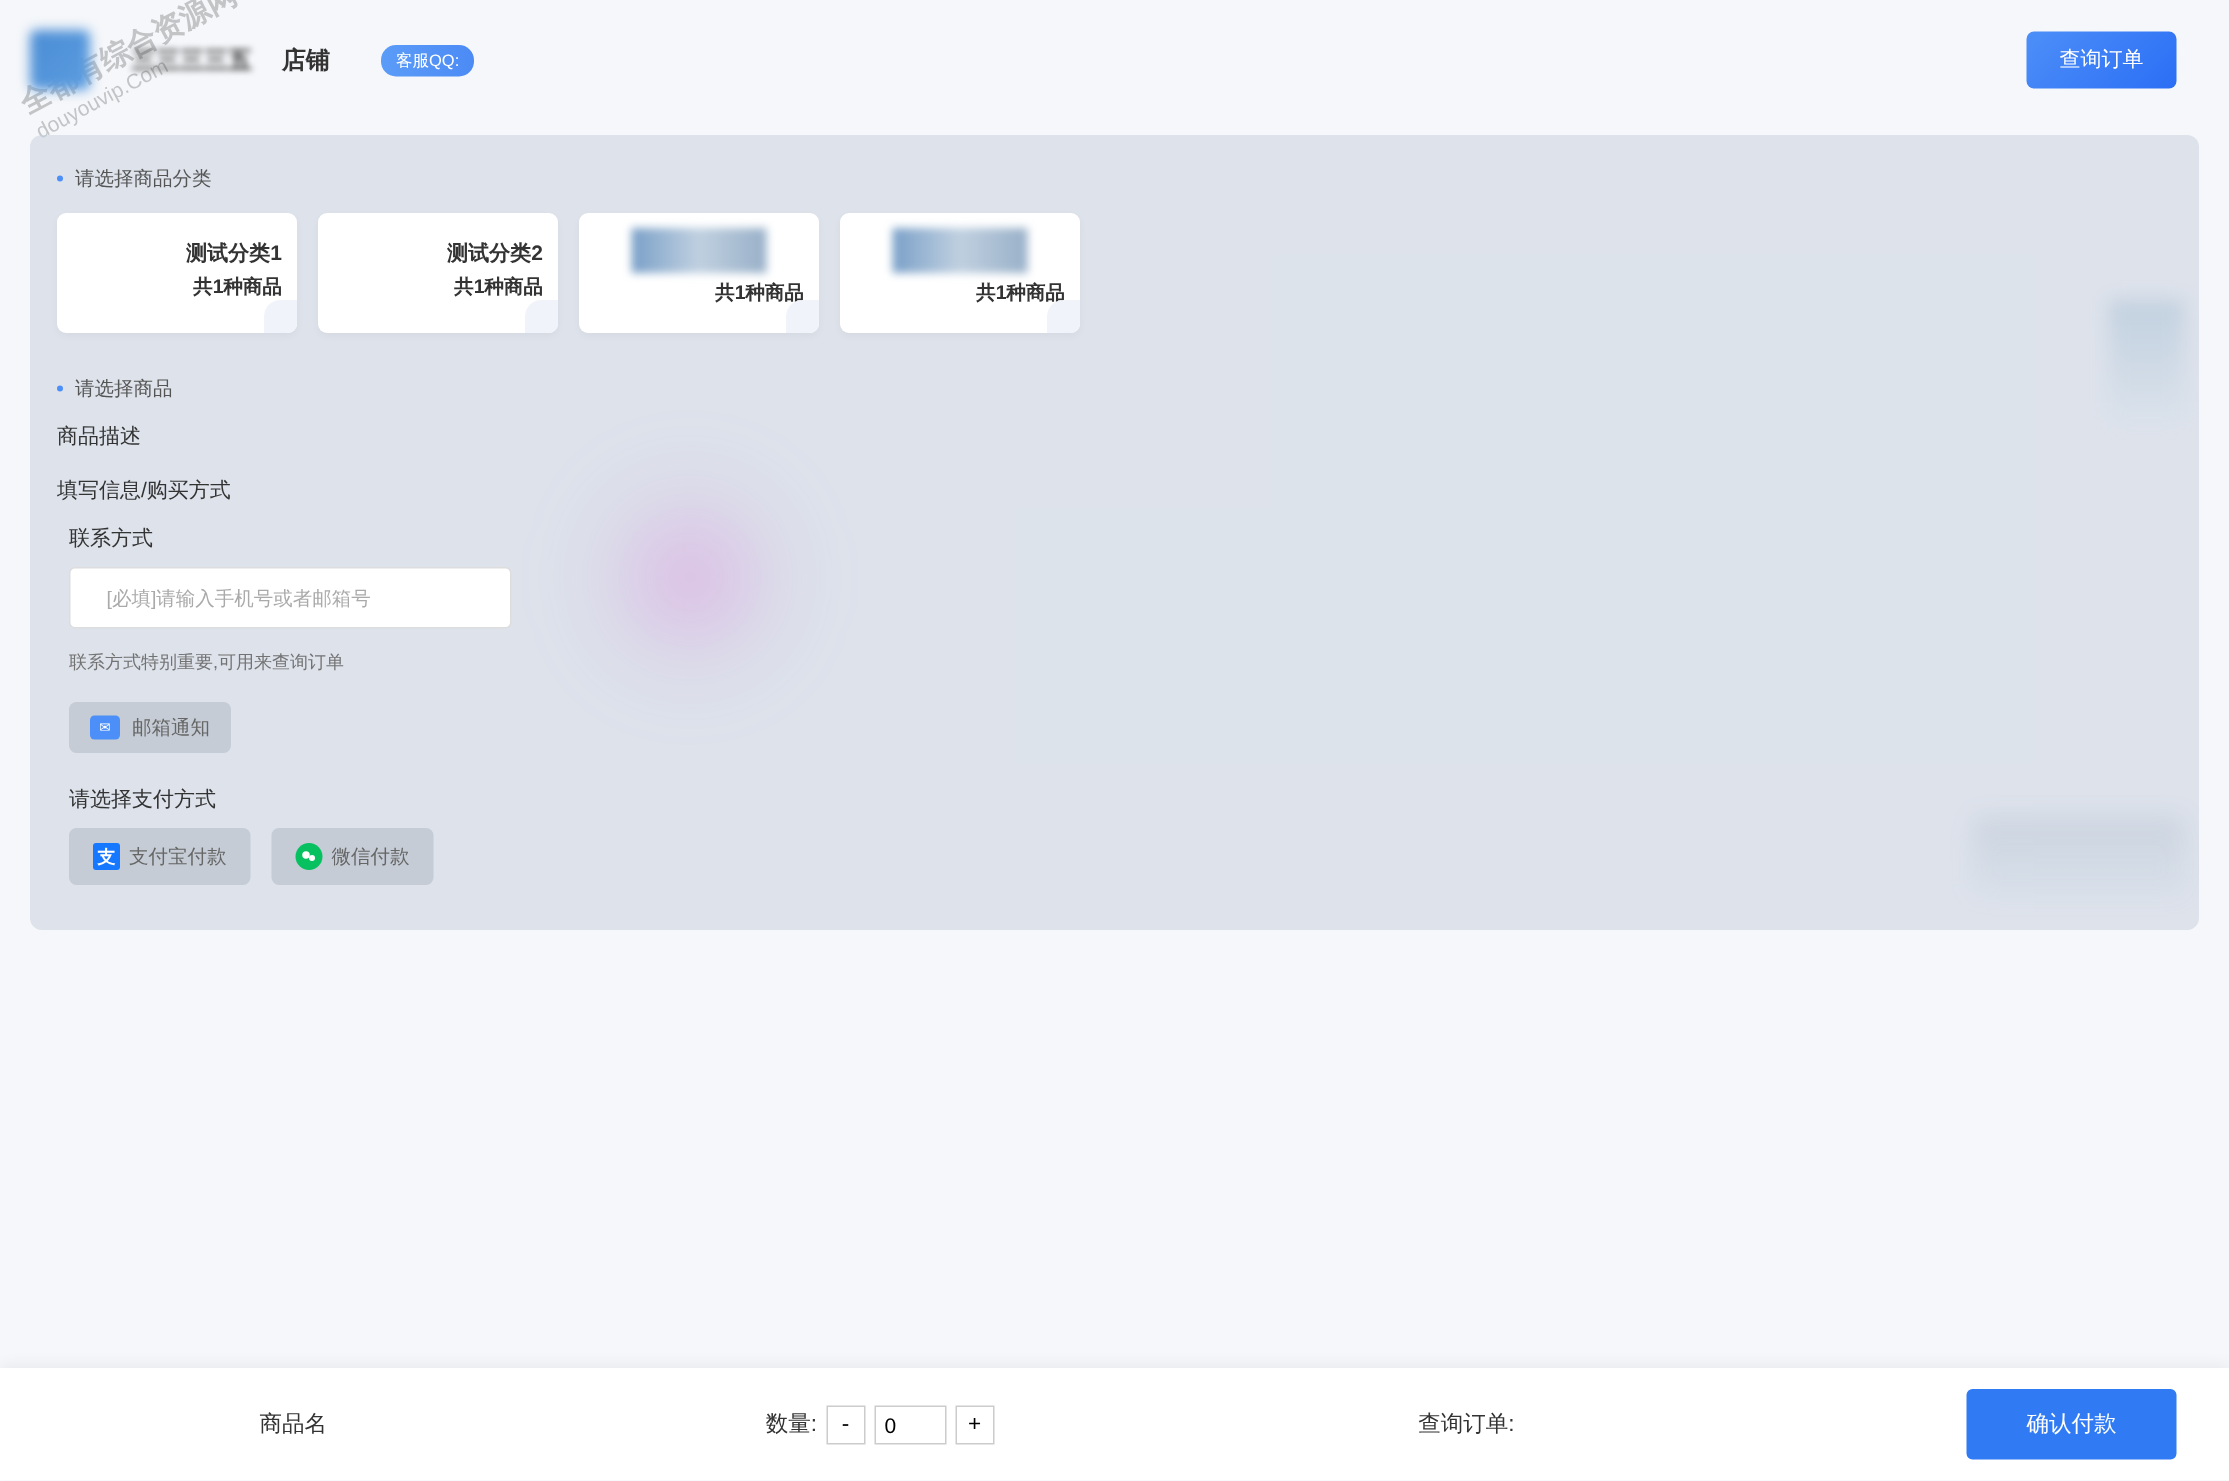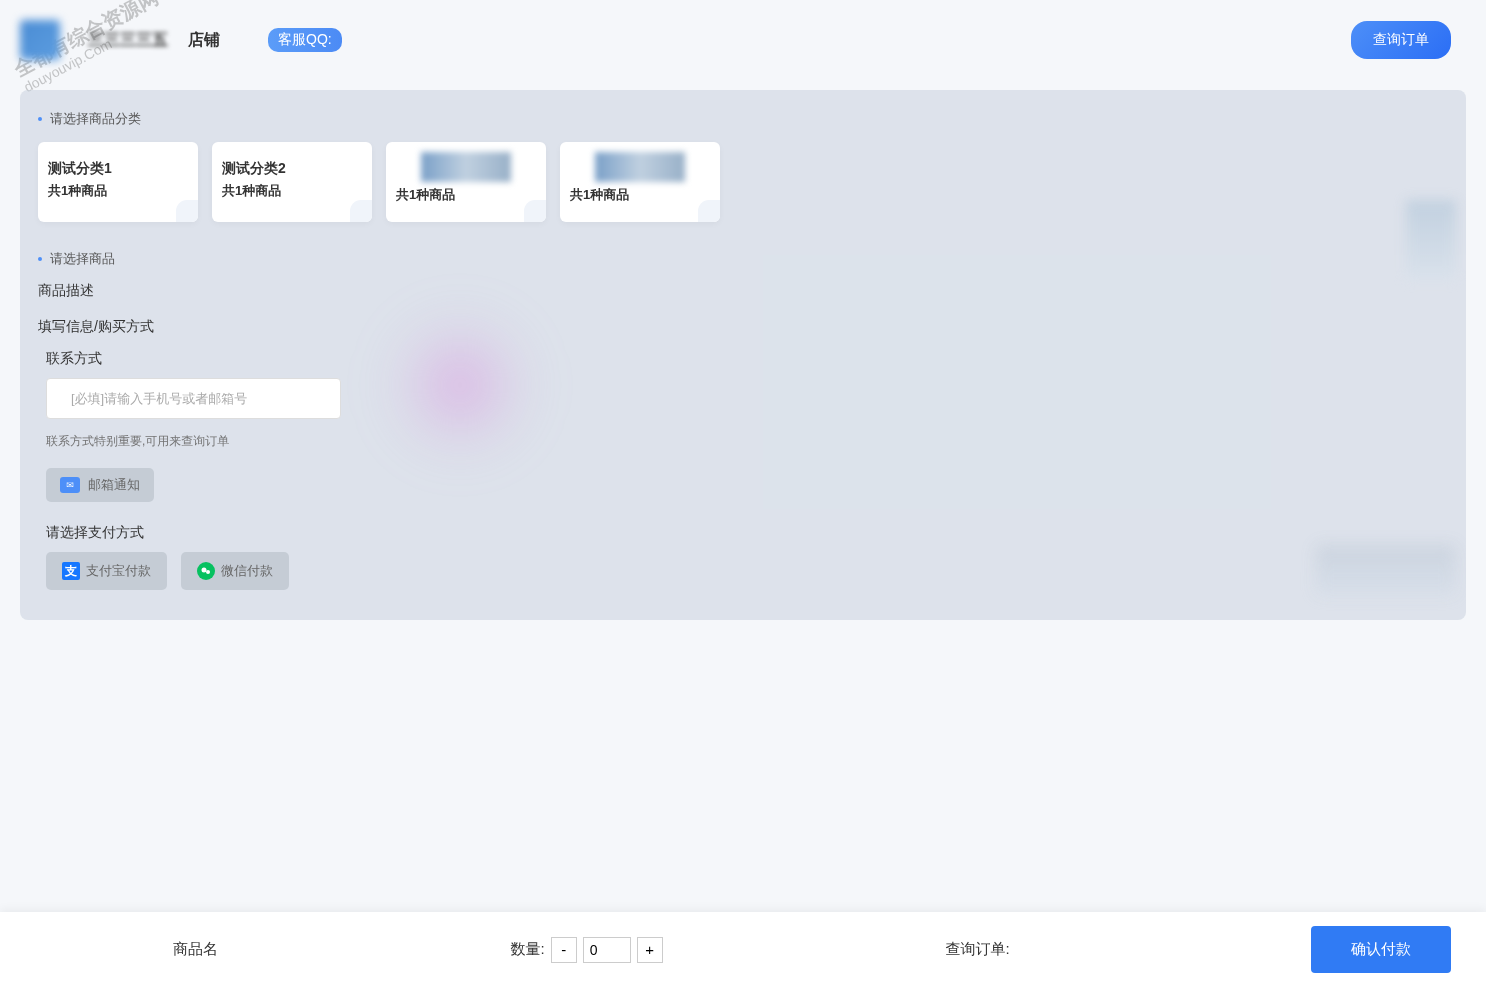--- a/index.html
+++ b/index.html
@@ -48,33 +48,33 @@
       font-weight: 600;
       color: #333;
       margin-left: -8px;
     }
     
     .qq-badge {
       display: inline-flex;
       align-items: center;
       background: linear-gradient(90deg, #5b9cf8, #4c8bf5);
       color: white;
-      font-size: 14px;
+      font-size: 11px;
       padding: 3px 10px;
       border-radius: 10px;
-      margin-left: 20px;
+      margin-left: 6px;
     }
     
     .btn-primary {
       background: linear-gradient(135deg, #4d8ff8, #2b6ef5);
       color: white;
       border: none;
       padding: 10px 22px;
       font-size: 14px;
-      border-radius: 16px;
+      border-radius: 5px;
       cursor: pointer;
     }
     
     .main-card {
       margin: 10px 20px;
       background: rgba(200, 210, 222, 0.55);
       border-radius: 8px;
       padding: 20px 18px 30px 18px;
       position: relative;
       overflow: hidden;
@@ -125,21 +125,21 @@
       display: flex;
       gap: 14px;
       margin-bottom: 28px;
     }
     
     .category-card {
       background: white;
       border-radius: 6px;
       padding: 18px 10px;
       width: 160px;
-      text-align: left;
+      text-align: right;
       box-shadow: 0 2px 6px rgba(0,0,0,0.04);
       position: relative;
       cursor: pointer;
     }
     
     .category-card .cat-title {
       font-size: 14px;
       font-weight: 600;
       color: #333;
       margin-bottom: 4px;

